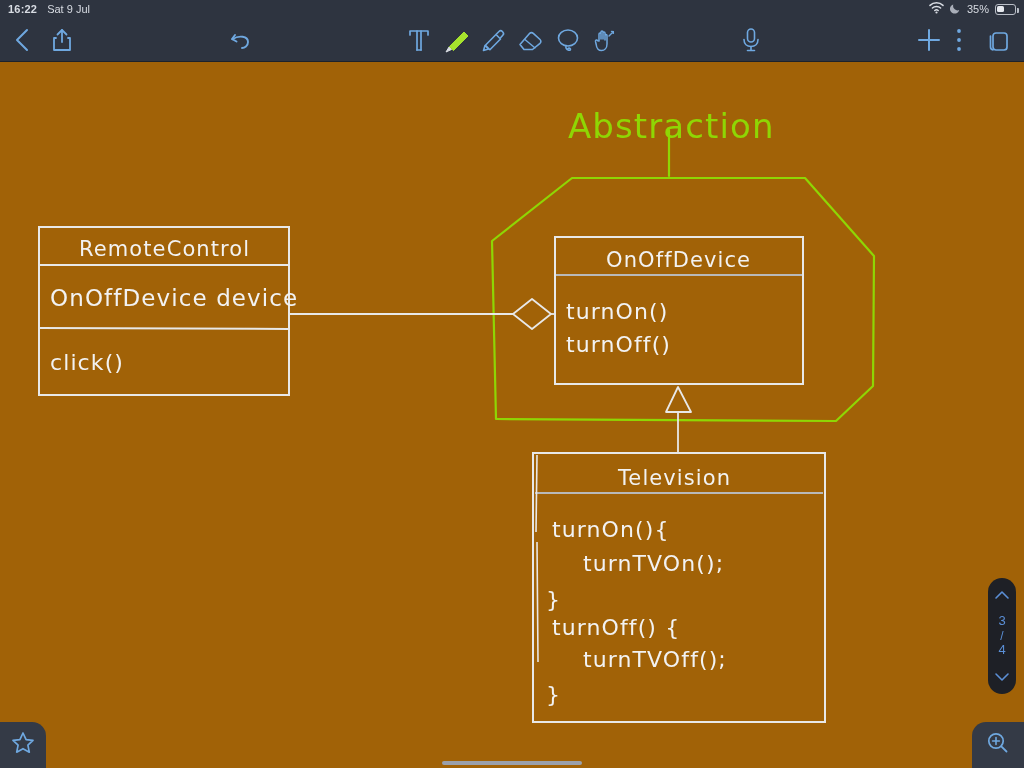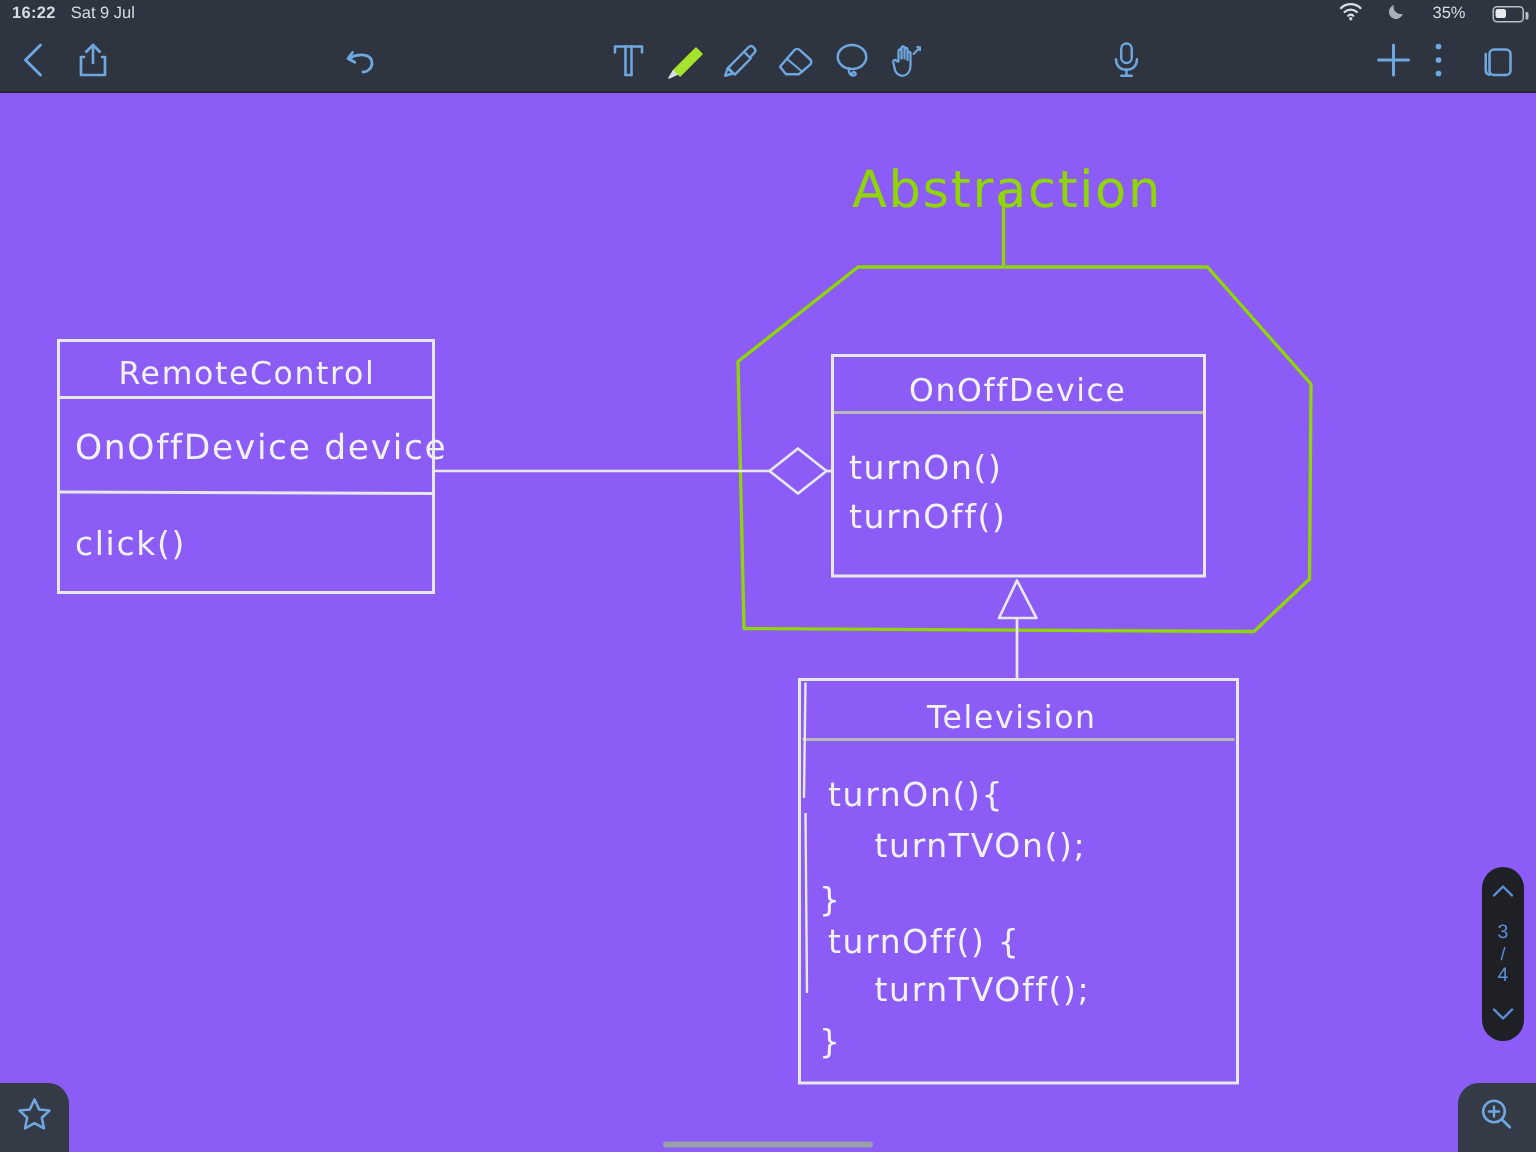--- a/index.html
+++ b/index.html
@@ -12,21 +12,21 @@
   #app { position: relative; width: 1024px; height: 768px; background: #000; }
 
   
   .statusbar {
     position: absolute; top: 0; left: 0; width: 1024px; height: 18px;
     background: #2e3440;
     display: flex; align-items: center;
     color: #d8dce3; font-size: 11px;
   }
   .sb-left { display: flex; align-items: flex-start; gap: 10px; padding-left: 8px; }
-  .sb-right { margin-left: auto; display: flex; align-items: center; gap: 18px; padding-right: 8px; }
+  .sb-right { margin-left: auto; display: flex; align-items: center; gap: 6px; padding-right: 8px; }
   .sb-time { font-weight: 600; letter-spacing: .2px; }
   .sb-date { font-weight: 500; }
   .sb-batt-text { font-size: 11px; }
   .batt {
     width: 21px; height: 11px; border: 1.2px solid #b9bec7; border-radius: 3px;
     position: relative; display: inline-block;
   }
   .batt::after {
     content: ""; position: absolute; right: -3.5px; top: 3px;
     width: 2px; height: 5px; background: #b9bec7; border-radius: 0 1px 1px 0;
@@ -43,21 +43,21 @@
     border-bottom: 1px solid #1d222b;
   }
   .tb-icon {
     position: absolute; top: 50%; transform: translateY(-50%);
     display: flex; align-items: center; justify-content: center;
     cursor: pointer;
   }
   .tb-icon svg { display: block; }
 
   
-  .canvas { position: absolute; top: 62px; left: 0; width: 1024px; height: 706px; background: #8b5cf6; }
+  .canvas { position: absolute; top: 62px; left: 0; width: 1024px; height: 706px; background: #a16207; }
   .canvas svg { position: absolute; top: 0; left: 0; }
 
   .hand {
     font-family: "DejaVu Sans", sans-serif;
     fill: #f2f2f2;
     font-weight: 400;
     letter-spacing: 1.1px;
   }
   .hand-green { fill: #8fd604; }
 

